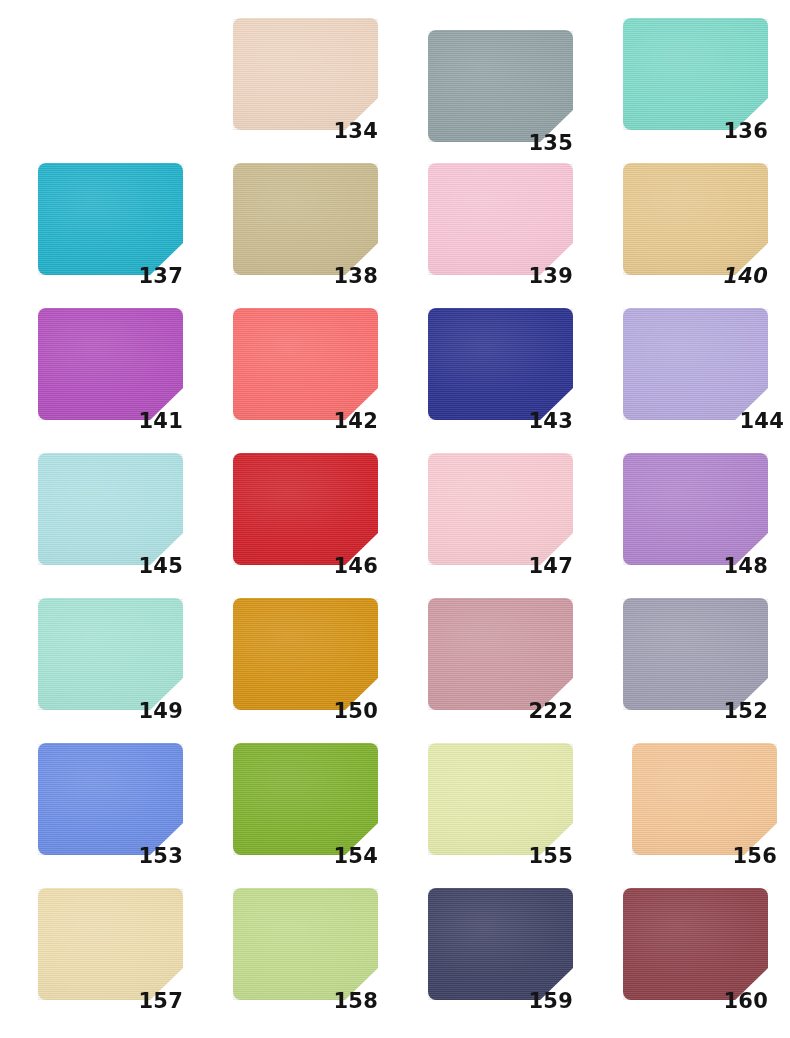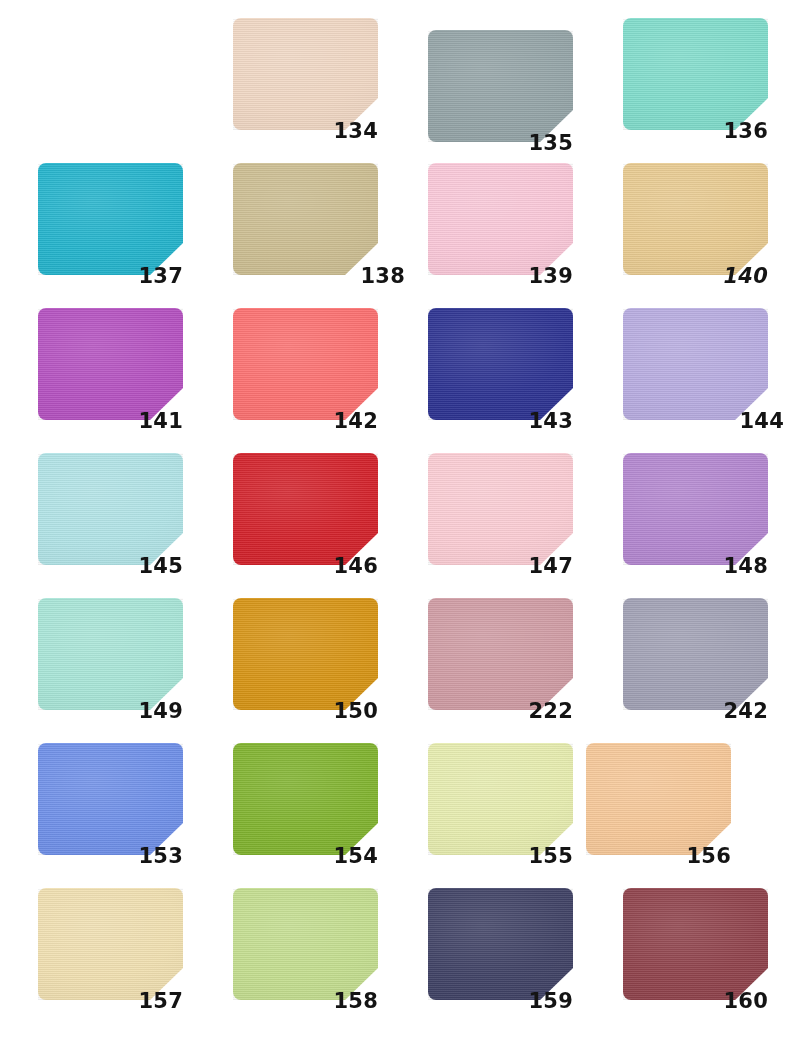--- a/index.html
+++ b/index.html
@@ -121,21 +121,21 @@
       </div>
       <div class="swatch-number">136</div>
     </div>
     <div class="swatch-cell" style="left: 38px; top: 163px;">
       <div class="swatch-chip" style="background: rgb(33, 179, 204);">
         <div class="swatch-texture"></div>
         <div class="swatch-sheen"></div>
       </div>
       <div class="swatch-number">137</div>
     </div>
-    <div class="swatch-cell" style="left: 233px; top: 163px; padding-left: 27px;">
+    <div class="swatch-cell" style="left: 233px; top: 163px;">
       <div class="swatch-chip" style="background: rgb(204, 189, 145);">
         <div class="swatch-texture"></div>
         <div class="swatch-sheen"></div>
       </div>
       <div class="swatch-number">138</div>
     </div>
     <div class="swatch-cell" style="left: 428px; top: 163px;">
       <div class="swatch-chip" style="background: rgb(250, 199, 216);">
         <div class="swatch-texture"></div>
         <div class="swatch-sheen"></div>
@@ -224,21 +224,21 @@
         <div class="swatch-texture"></div>
         <div class="swatch-sheen"></div>
       </div>
       <div class="swatch-number">222</div>
     </div>
     <div class="swatch-cell" style="left: 623px; top: 598px;">
       <div class="swatch-chip" style="background: rgb(160, 160, 180);">
         <div class="swatch-texture"></div>
         <div class="swatch-sheen"></div>
       </div>
-      <div class="swatch-number">242</div>
+      <div class="swatch-number">152</div>
     </div>
     <div class="swatch-cell" style="left: 38px; top: 743px;">
       <div class="swatch-chip" style="background: rgb(109, 142, 232);">
         <div class="swatch-texture"></div>
         <div class="swatch-sheen"></div>
       </div>
       <div class="swatch-number">153</div>
     </div>
     <div class="swatch-cell" style="left: 233px; top: 743px;">
       <div class="swatch-chip" style="background: rgb(127, 178, 44);">
@@ -247,21 +247,21 @@
       </div>
       <div class="swatch-number">154</div>
     </div>
     <div class="swatch-cell" style="left: 428px; top: 743px;">
       <div class="swatch-chip" style="background: rgb(230, 236, 174);">
         <div class="swatch-texture"></div>
         <div class="swatch-sheen"></div>
       </div>
       <div class="swatch-number">155</div>
     </div>
-    <div class="swatch-cell" style="left: 586px; top: 743px; text-decoration: underline;">
+    <div class="swatch-cell" style="left: 632px; top: 743px; text-decoration: underline;">
       <div class="swatch-chip" style="background: rgb(246, 199, 151);">
         <div class="swatch-texture"></div>
         <div class="swatch-sheen"></div>
       </div>
       <div class="swatch-number">156</div>
     </div>
     <div class="swatch-cell" style="left: 38px; top: 888px;">
       <div class="swatch-chip" style="background: rgb(240, 223, 176);">
         <div class="swatch-texture"></div>
         <div class="swatch-sheen"></div>

